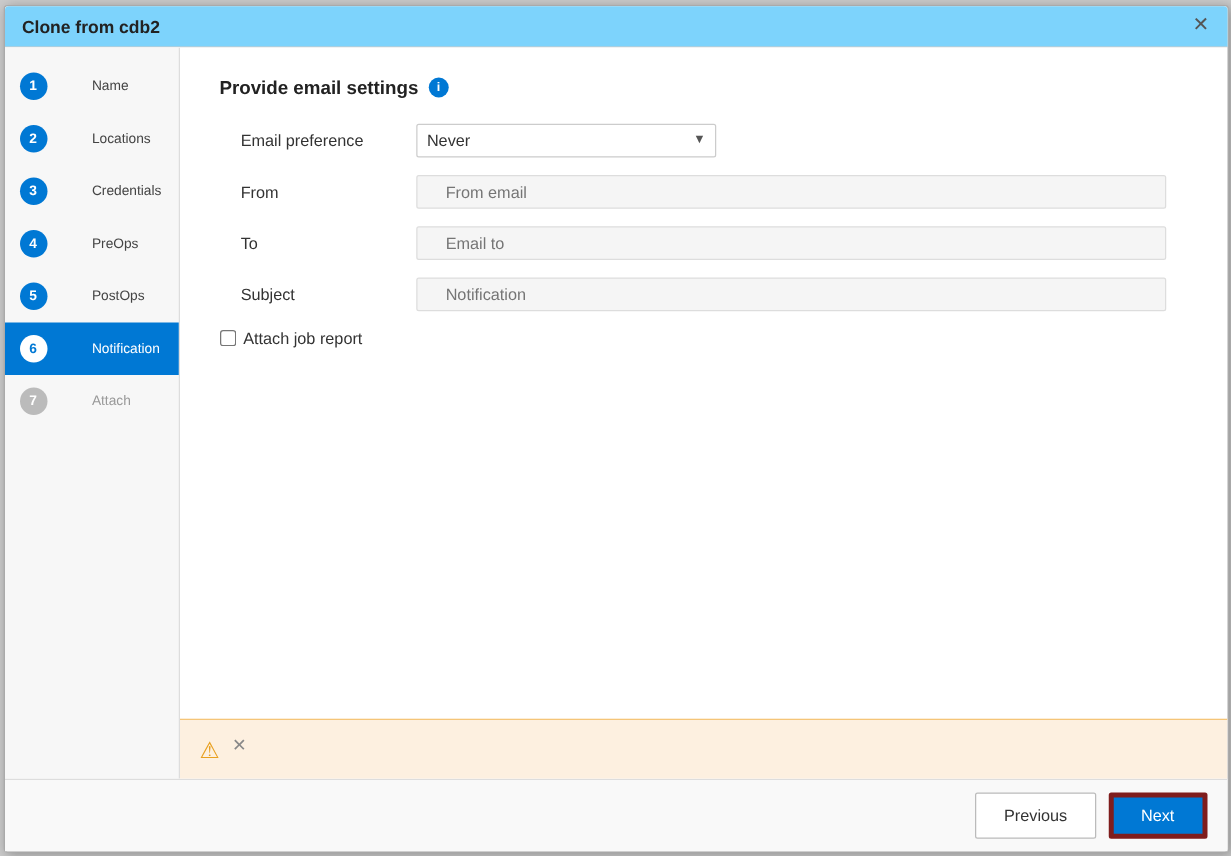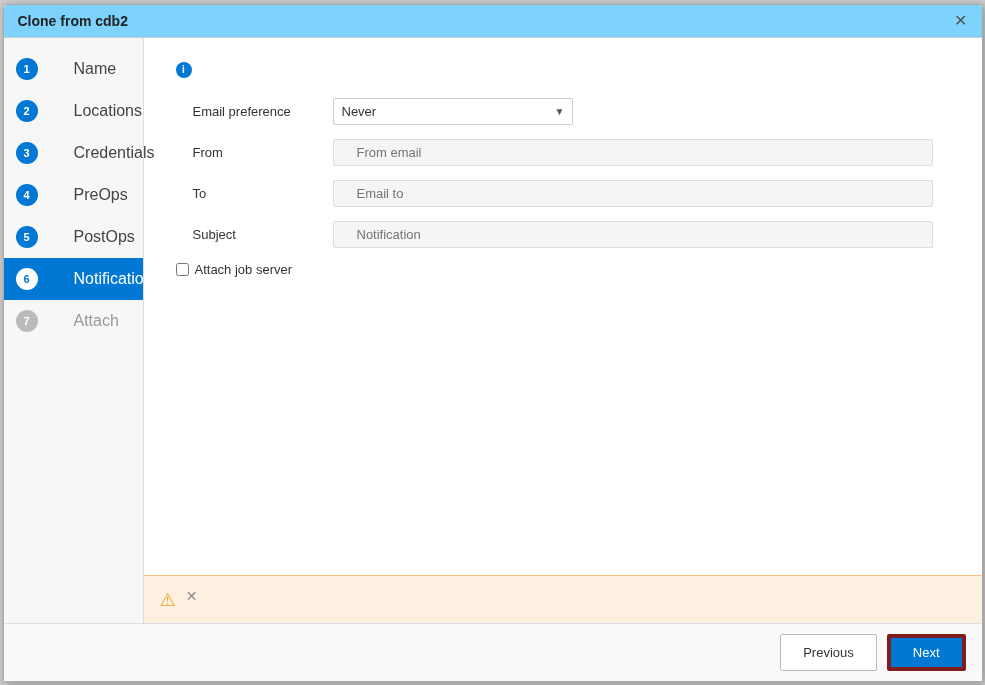--- a/index.html
+++ b/index.html
@@ -92,21 +92,21 @@
       color: #fff;
     }
     .sidebar-item.inactive .step-badge {
       background: #bbb;
       color: #fff;
     }
     .sidebar-item.inactive {
       color: #999;
     }
     .step-label {
-      font-size: 16px;
+      font-size: 11px;
       font-weight: 500;
       padding-left: 28px;
     }
     .main-content {
       flex: 1;
       display: flex;
       flex-direction: column;
       overflow: hidden;
     }
     .content-area {
@@ -304,20 +304,21 @@
         <div class="step-badge" style="background:#bbb;">7</div>
         <span class="step-label">Attach</span>
       </div>
 
     </div>
 
     <div class="main-content">
       <div class="content-area">
 
         <div class="section-title">
+          <span>Provide email settings</span>
           <div class="info-icon">i</div>
         </div>
 
         <div class="form-row">
           <div class="form-label">Email preference</div>
           <div class="form-control">
             <div class="select-wrapper">
               <select>
                 <option>Never</option>
                 <option>On Failure</option>
@@ -345,21 +346,21 @@
 
         <div class="form-row">
           <div class="form-label">Subject</div>
           <div class="form-control">
             <input type="text" class="text-input" placeholder="Notification" style="">
           </div>
         </div>
 
         <div class="checkbox-row" style="margin-left: 0px;">
           <input type="checkbox" style="">
-          <label class="checkbox-label">Attach job server</label>
+          <label class="checkbox-label">Attach job report</label>
         </div>
 
       </div>
 
       <div class="warning-banner">
         <span class="warning-icon">⚠</span>
         <button class="warning-close">✕</button>
       </div>
 
     </div>

